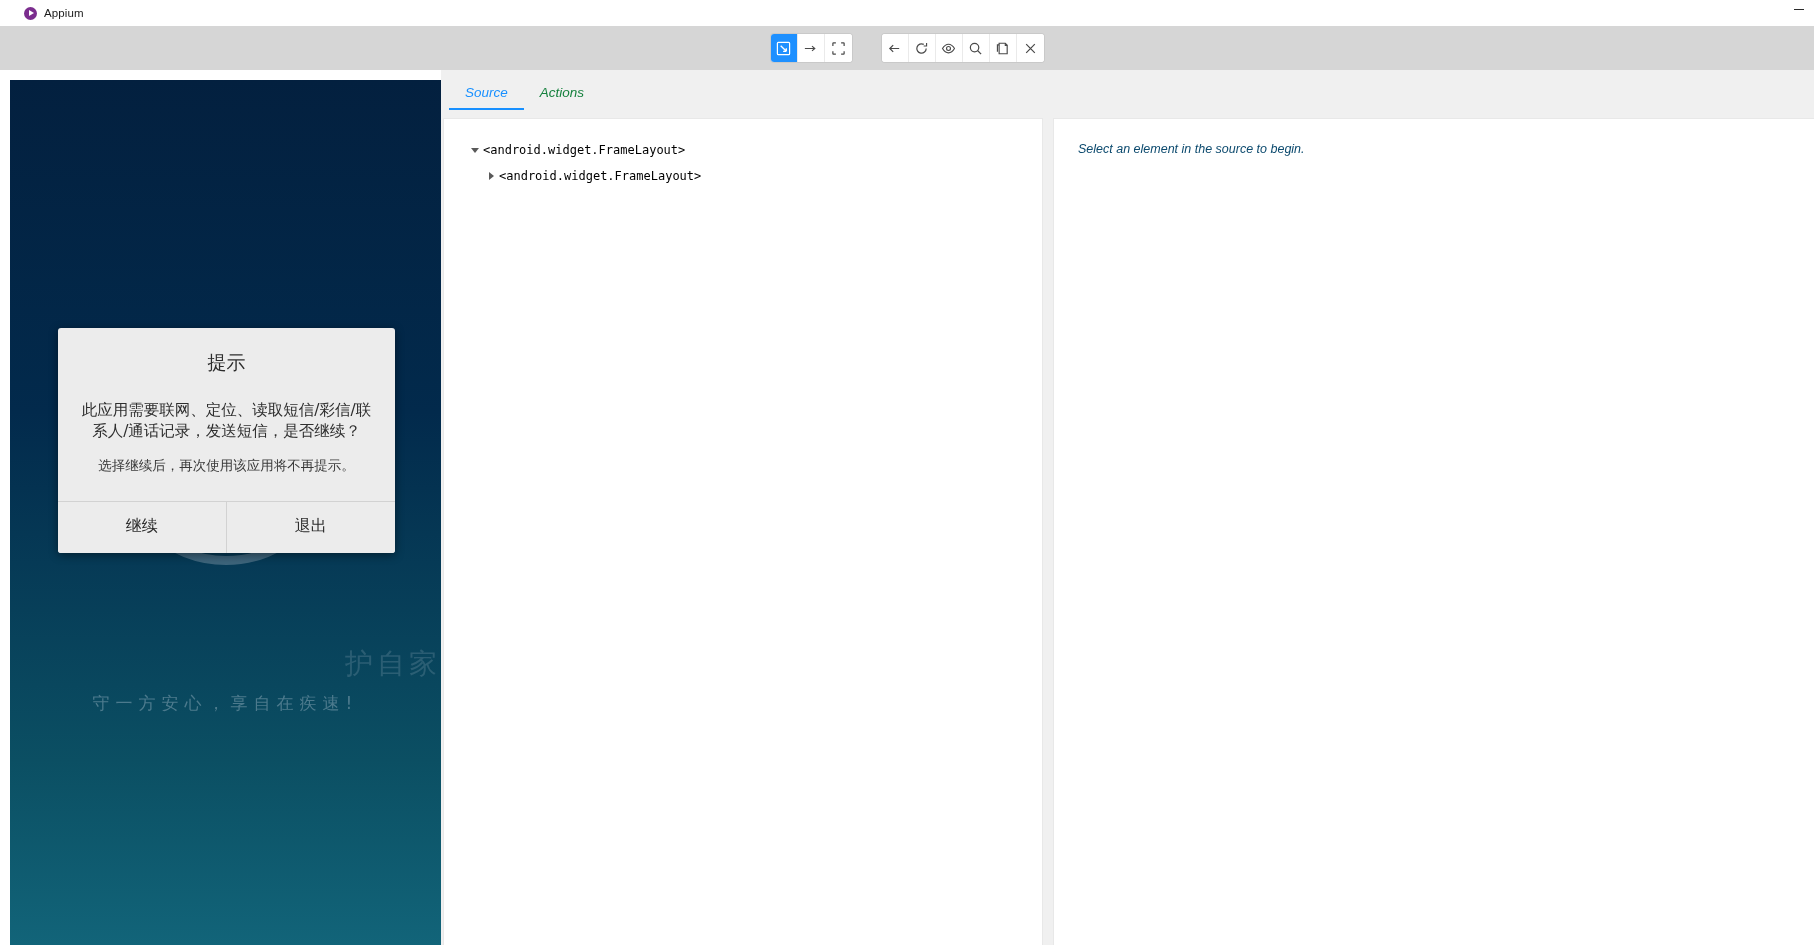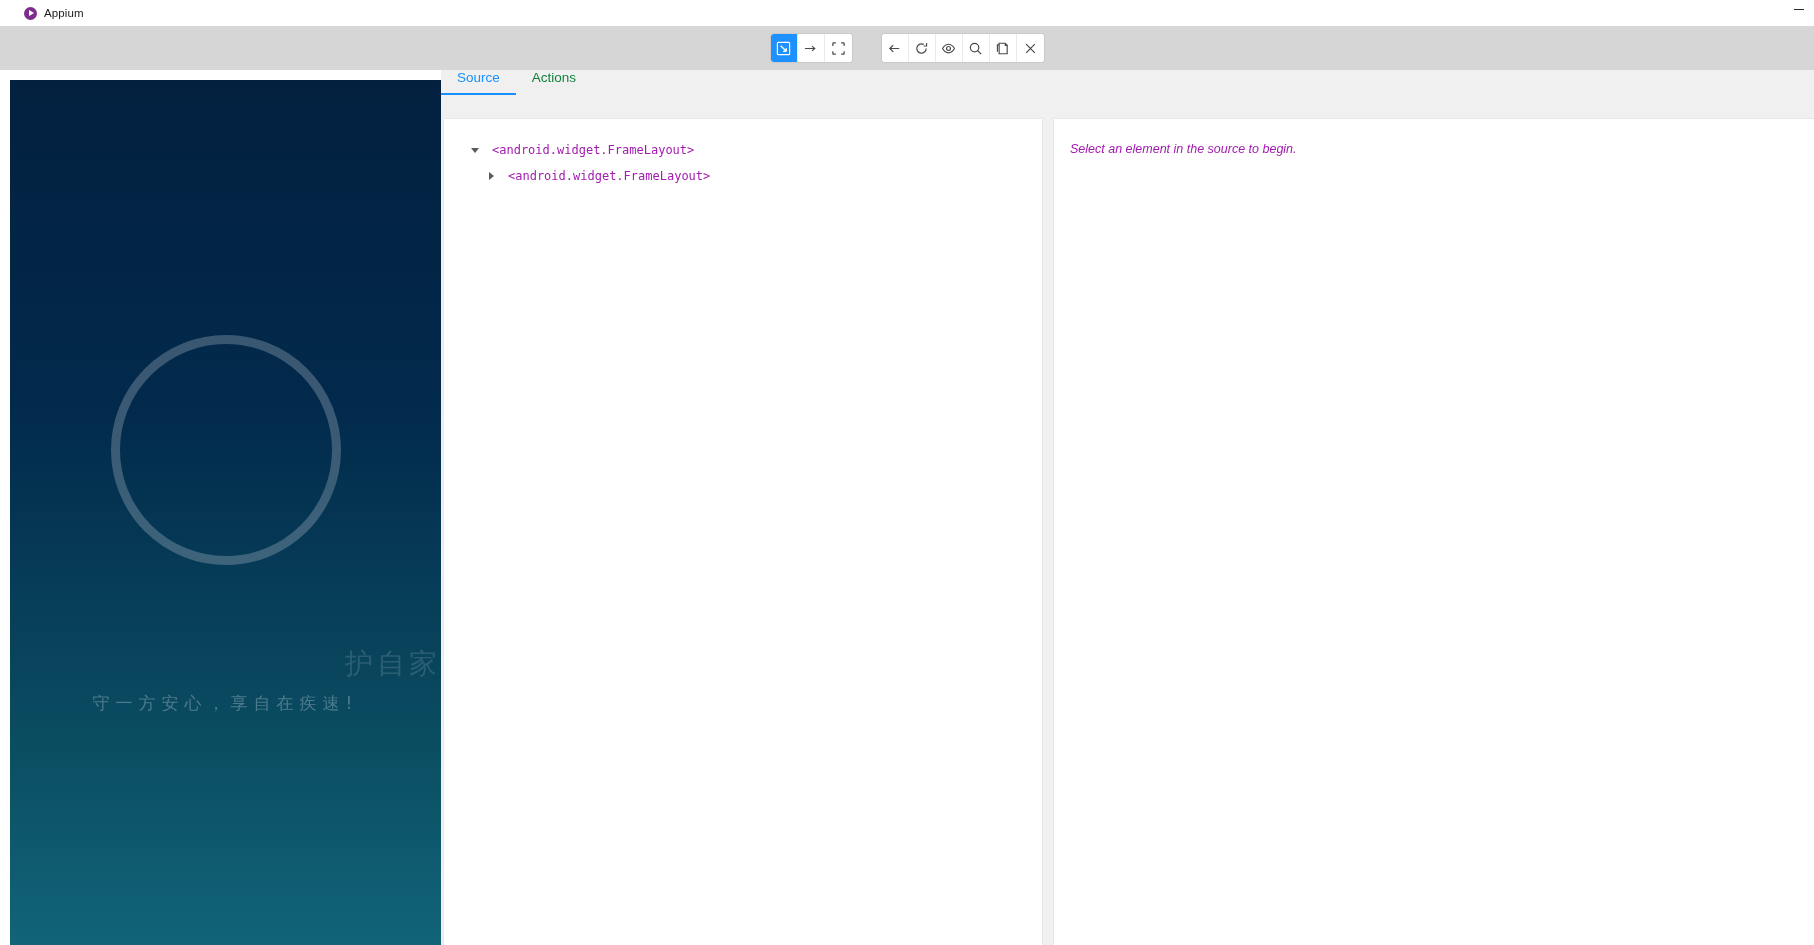--- a/index.html
+++ b/index.html
@@ -190,24 +190,25 @@
   
   .right-col {
     flex: 1 1 auto;
     display: flex;
     flex-direction: column;
     background: #f0f0f0;
     min-width: 0;
   }
   .tabs-row {
     display: flex;
-    align-items: flex-start;
+    align-items: flex-end;
     height: 40px;
-    padding-left: 0;
+    padding-left: 8px;
     background: #f0f0f0;
+    font-style: italic;
   }
   .tab {
     padding: 0 16px 10px;
     font-size: 13.5px;
     color: #15803d;
     position: relative;
   }
   .tab.active { color: #1890ff; }
   .tab.active::after {
     content: "";
@@ -253,24 +254,24 @@
   .panel-body {
     flex: 1 1 auto;
     padding: 18px 0 0 0;
     overflow: hidden;
   }
 
   
   .tree-node {
     display: flex;
     align-items: center;
-    gap: 12px;
+    gap: 3px;
     font-family: "DejaVu Sans Mono", monospace;
     font-size: 12px;
-    color: #a21caf;
+    color: #000000;
     padding: 6px 0;
   }
   .tree-node.lvl0 { padding-left: 26px; }
   .tree-node.lvl1 { padding-left: 42px; }
   .caret {
     width: 10px; height: 10px;
     flex: 0 0 auto;
     display: flex; align-items: center; justify-content: center;
   }
   .caret .down {
@@ -282,22 +283,22 @@
   .caret .right {
     width: 0; height: 0;
     border-top: 4.5px solid transparent;
     border-bottom: 4.5px solid transparent;
     border-left: 5.5px solid #595959;
   }
 
   .empty-hint {
     font-size: 12.5px;
     font-style: italic;
-    color: #a21caf;
-    padding: 5px 16px;
+    color: #0c4a6e;
+    padding: 5px 24px;
   }
 </style>
 </head>
 <body>
 
 <div class="titlebar">
   <div class="app-logo">
     <div class="tri"></div>
   </div>
   <div class="app-title">Appium</div>
@@ -373,20 +374,29 @@
 
 <div class="body-wrap">
 
   <div class="device-col">
     <div class="device-screen">
 
       <div class="ring"></div>
       <div class="brand-mark">护自家</div>
       <div class="tagline">守一方安心，享自在疾速!</div>
 
+      <div class="android-dialog">
+        <div class="dlg-title">提示</div>
+        <div class="dlg-msg-main">此应用需要联网、定位、读取短信/彩信/联系人/通话记录，发送短信，是否继续？</div>
+        <div class="dlg-msg-sub">选择继续后，再次使用该应用将不再提示。</div>
+        <div class="dlg-buttons">
+          <div class="dlg-btn left">继续</div>
+          <div class="dlg-btn">退出</div>
+        </div>
+      </div>
 
     </div>
   </div>
 
   <div class="right-col">
 
     <div class="tabs-row">
       <div class="tab active">Source</div>
       <div class="tab">Actions</div>
     </div>

